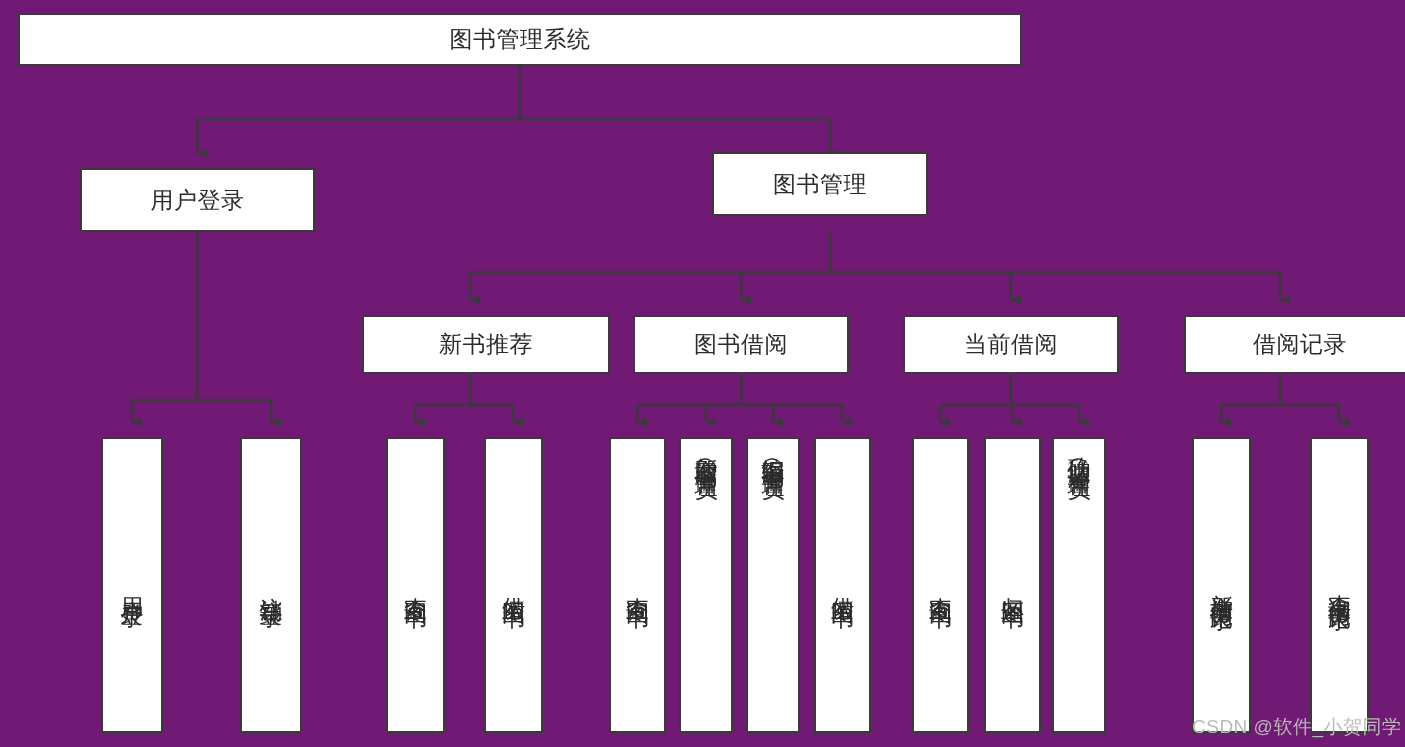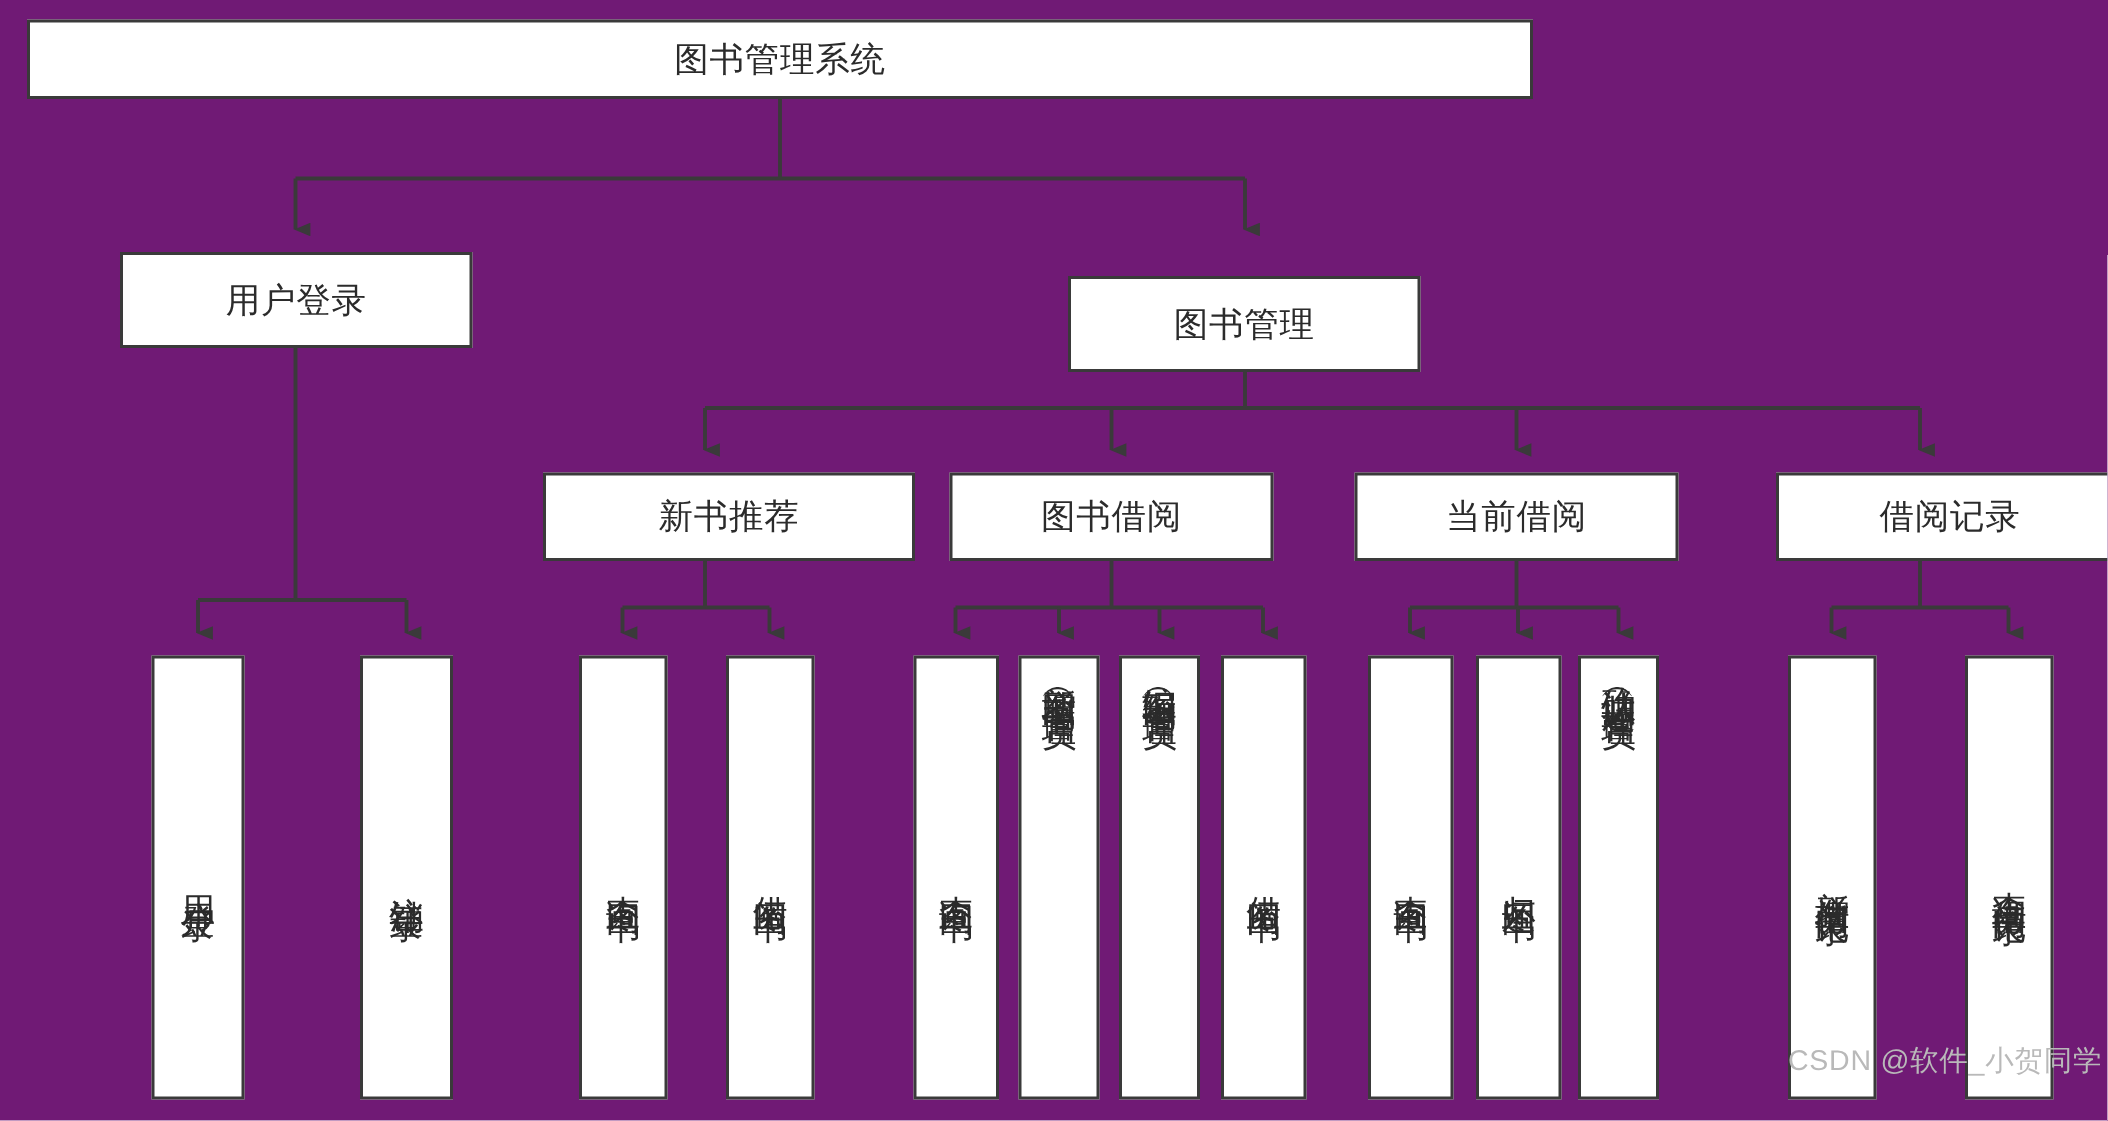--- a/index.html
+++ b/index.html
@@ -120,21 +120,21 @@
     </g>
   </svg>
 
   <div class="node horiz" style="left:18px; top:13px; width:1004px; height:53px;">
     <span class="lbl">图书管理系统</span>
   </div>
 
   <div class="node horiz" style="left:80px; top:168px; width:235px; height:64px;">
     <span class="lbl">用户登录</span>
   </div>
-  <div class="node horiz" style="left:712px; top:184px; width:235px; height:64px;">
+  <div class="node horiz" style="left:712px; top:152px; width:216px; height:64px;">
     <span class="lbl">图书管理</span>
   </div>
 
   <div class="node horiz" style="left:362px; top:315px; width:248px; height:59px;">
     <span class="lbl">新书推荐</span>
   </div>
   <div class="node horiz" style="left:903px; top:315px; width:216px; height:59px;">
     <span class="lbl">当前借阅</span>
   </div>
   <div class="node horiz" style="left:633px; top:315px; width:216px; height:59px;">
@@ -181,15 +181,15 @@
     <span class="lbl">确认归还（管理员）</span>
   </div>
 
   <div class="node vert" style="left:1192px; top:437px; width:59px; height:296px;">
     <span class="lbl">新增借阅记录</span>
   </div>
   <div class="node vert" style="left:1310px; top:437px; width:59px; height:296px;">
     <span class="lbl">查询借阅记录</span>
   </div>
 
-  <div class="watermark" style="left:1192px; top:694px;">CSDN @软件_小贺同学</div>
+  <div class="watermark" style="left:1192px; top:714px;">CSDN @软件_小贺同学</div>
 
 </div>
 
 </body></html>

